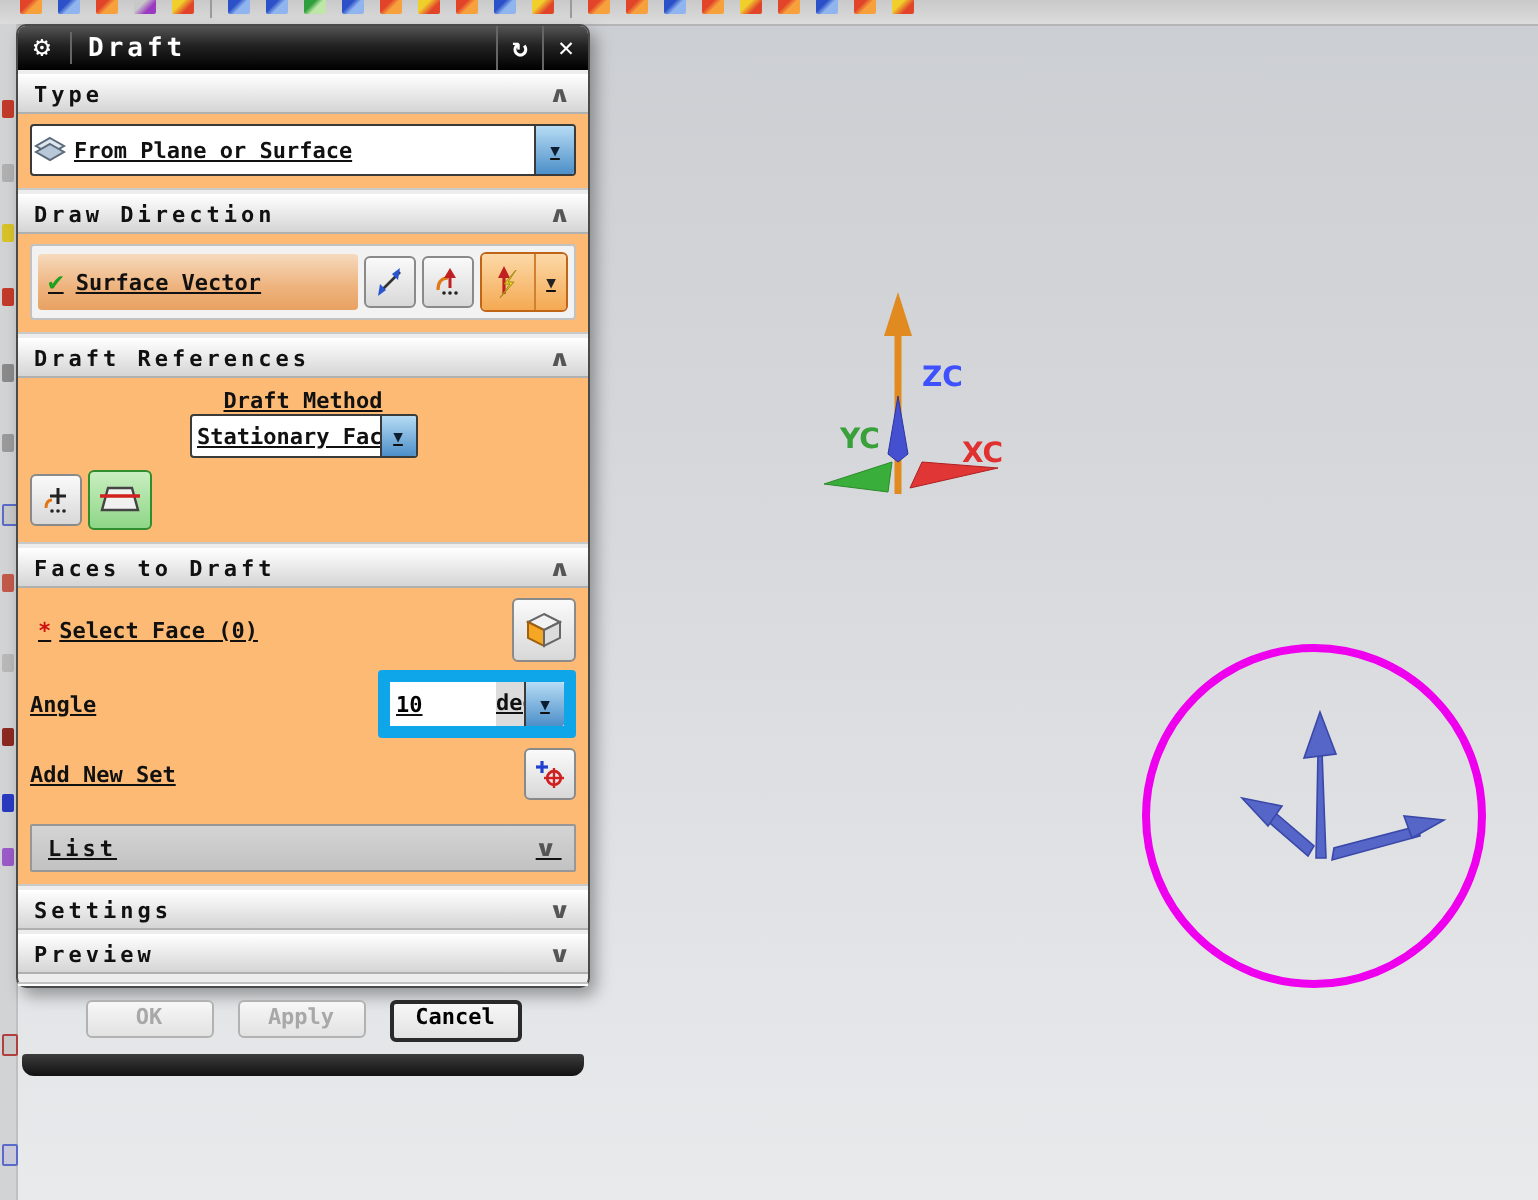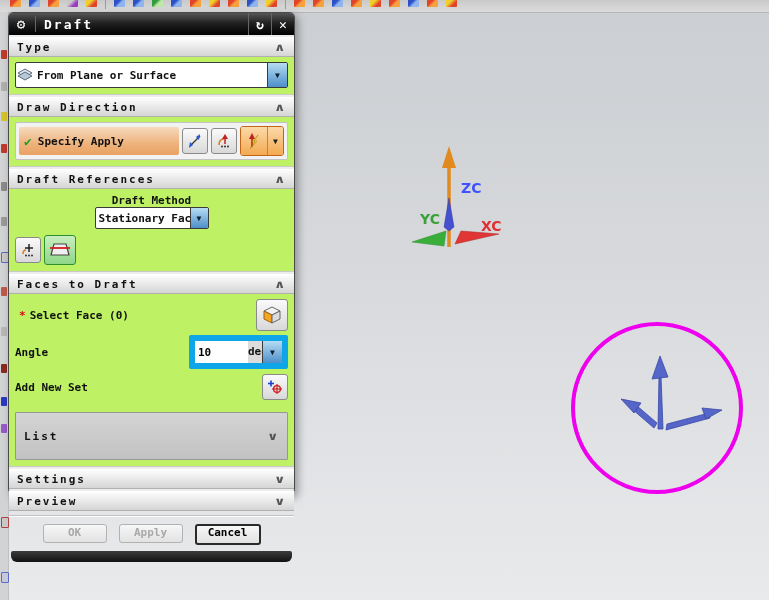--- a/index.html
+++ b/index.html
@@ -32,21 +32,21 @@
     color:#fff;display:flex;align-items:center;font-weight:bold;letter-spacing:2px;font-size:13px;}
   .tb-gear{width:26px;text-align:center;font-size:14px;border-right:1px solid #666;}
   .tb-title{flex:1;padding-left:8px;}
   .tb-btn{width:22px;height:22px;display:flex;align-items:center;justify-content:center;
     font-size:13px;border-left:1px solid #666;cursor:default;letter-spacing:0;}
   .hdr{height:18px;flex:0 0 18px;display:flex;align-items:center;justify-content:space-between;
     padding:0 8px;font-weight:bold;letter-spacing:2px;
     background:linear-gradient(180deg,#fdfdfd,#d5d5d5);
     border-top:1px solid #fff;border-bottom:1px solid #b0b0b0;margin-top:2px;}
   .chev{font-weight:bold;color:#555;transform:scaleX(1.5);font-size:11px;}
-  .gbody{background:#bef264;padding:5px 6px 6px 6px;border-bottom:1px solid #c9c9c9;}
+  .gbody{background:#fdba74;padding:5px 6px 6px 6px;border-bottom:1px solid #c9c9c9;text-decoration:underline;}
   .row{display:flex;align-items:center;}
   
   .combo{display:flex;align-items:center;background:#fff;border:1px solid #3a3a3a;height:24px;border-radius:2px;}
   .combo .ctext{flex:1;padding-left:3px;white-space:nowrap;overflow:hidden;font-weight:bold;}
   .ddbtn{width:19px;height:100%;display:flex;align-items:center;justify-content:center;
     background:linear-gradient(180deg,#b6dcf4,#4d8fc9);border-left:1px solid #3a3a3a;
     color:#0c1e30;font-size:8px;border-radius:0 1px 1px 0;}
   
   .svwrap{display:flex;align-items:center;gap:3px;background:#f2f2f2;border:1px solid #c2c2c2;padding:3px;border-radius:2px;}
   .svlabel{flex:1;height:28px;display:flex;align-items:center;gap:6px;padding-left:5px;font-weight:bold;
@@ -60,21 +60,21 @@
   .split .arr{width:15px;display:flex;align-items:center;justify-content:center;
     background:linear-gradient(180deg,#fcd9a8,#f4a952);color:#222;font-size:8px;}
   .req{color:#d01010;font-weight:bold;margin-right:4px;}
   .check{color:#1fa01f;font-size:13px;}
   
   .angwrap{display:flex;align-items:center;border:6px solid #0ea5e9;height:22px;background:#fff;border-radius:2px;}
   .angwrap input{width:48px;height:18px;border:none;outline:none;font:bold 11px "DejaVu Sans Mono",monospace;padding-left:3px;}
   .unit{width:14px;text-align:center;background:#dcdcdc;height:100%;line-height:22px;font-weight:bold;}
   .listbar{display:flex;align-items:center;justify-content:space-between;height:22px;
     background:linear-gradient(180deg,#d4d4d4,#c2c2c2);border:1px solid #979797;
-    padding:12px 8px;font-weight:bold;letter-spacing:2px;margin-top:12px;border-radius:1px;}
+    padding:0 8px;font-weight:bold;letter-spacing:2px;margin-top:12px;border-radius:1px;}
   
   .btnrow{display:flex;justify-content:center;gap:12px;padding:8px 0 6px 0;margin-top:4px;
     border-top:1px solid #c2c2c2;box-shadow:0 1px 0 #fff inset;}
   .pbtn{width:62px;height:17px;font:bold 11px "DejaVu Sans Mono",monospace;text-align:center;line-height:15px;
     border:1px solid #b2b2b2;border-radius:3px;background:linear-gradient(180deg,#f7f7f7,#e2e2e2);color:#a8a8a8;}
   .pbtn.enabled{color:#000;border:2px solid #2a2a2a;line-height:13px;}
   .grip{margin-top:auto;height:11px;flex:0 0 11px;background:linear-gradient(180deg,#3c3c3c,#111);
     border-radius:2px 2px 6px 6px;margin:auto 2px 2px 2px;}
   .mini-ic{display:block;}
   .viewport-svg{position:absolute;top:0;left:0;pointer-events:none;}
@@ -178,21 +178,21 @@
   </div>
 
   <div class="hdr">
     <span>Draw Direction</span>
     <span class="chev">∧</span>
   </div>
   <div class="gbody">
     <div class="svwrap">
       <div class="svlabel">
         <span class="check">✔</span>
-        <span>Specify Apply</span>
+        <span>Surface Vector</span>
       </div>
       <div class="mbtn">
         <svg width="16" height="16" viewBox="0 0 16 16">
           <line x1="3" y1="13" x2="13" y2="3" stroke="#333" stroke-width="1.3"></line>
           <polygon points="13,1 9,4 12,7" fill="#2a55d0"></polygon>
           <polygon points="2,15 6,12 3,9" fill="#2a55d0"></polygon>
         </svg>
       </div>
       <div class="mbtn">
         <svg width="16" height="16" viewBox="0 0 16 16">

